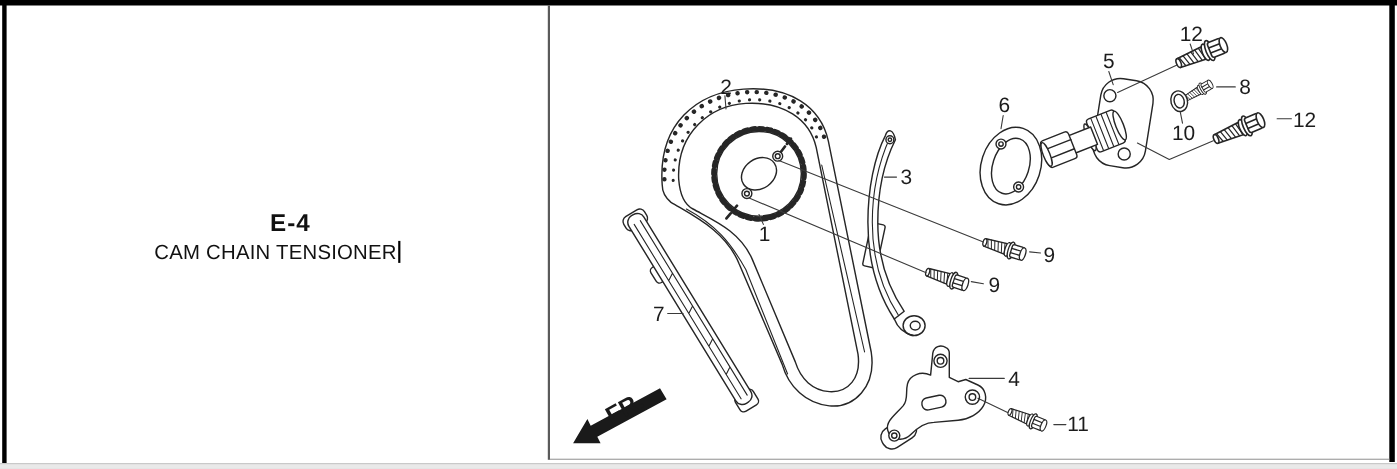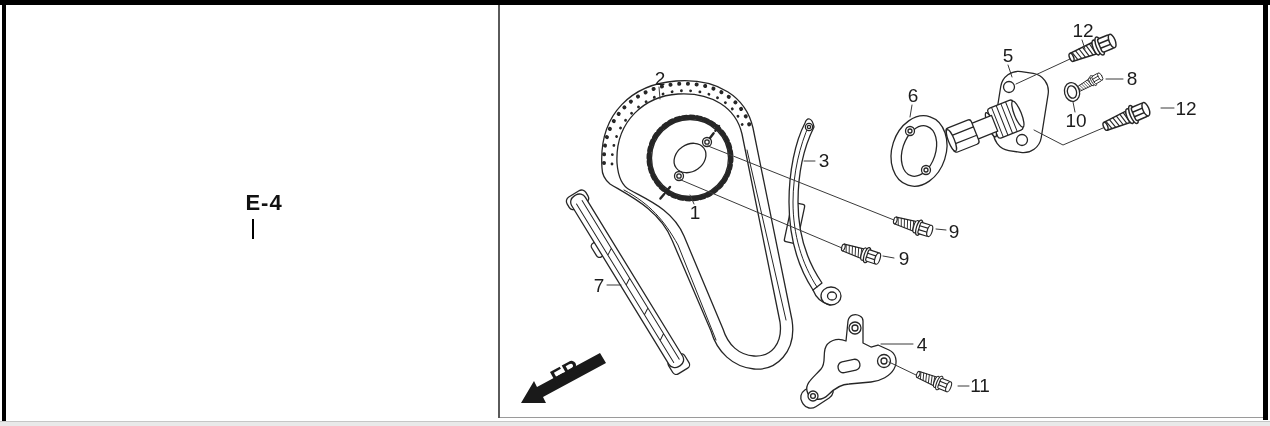--- a/index.html
+++ b/index.html
@@ -41,21 +41,21 @@
 <div id="page">
   <div class="frame-top"></div>
   <div class="frame-left"></div>
   <div class="frame-right"></div>
   <div class="bottom-strip"></div>
   <div class="divider"></div>
   <div class="panel-bottom"></div>
 
   <div class="title-block">
     <div class="section-code">E-4</div>
-    <div class="section-title"><span class="caret"></span></div>
+    <div class="section-title"><span>CAM CHAIN TENSIONER</span><span class="caret"></span></div>
   </div>
 
   <svg id="fiche" width="764" height="413" viewBox="499 5 764 413">
     <defs>
       <g id="bolt">
         <path class="w" d="M1.5,-3.8 L23,-5.4 L23,5.4 L1.5,3.8 Z"></path>
         <ellipse class="w" cx="1.5" cy="0" rx="1.8" ry="3.8"></ellipse>
         <path class="thin" d="M3.5,-3.9 L6,3.9 M7,-4.1 L9.5,4.1 M10.5,-4.4 L13,4.4 M14,-4.6 L16.5,4.6 M17.5,-4.9 L20,4.9 M20.8,-5.1 L23,5.1"></path>
         <ellipse class="w" cx="25" cy="0" rx="2.6" ry="7"></ellipse>
         <ellipse class="w" cx="28.6" cy="0" rx="3" ry="8.6"></ellipse>

